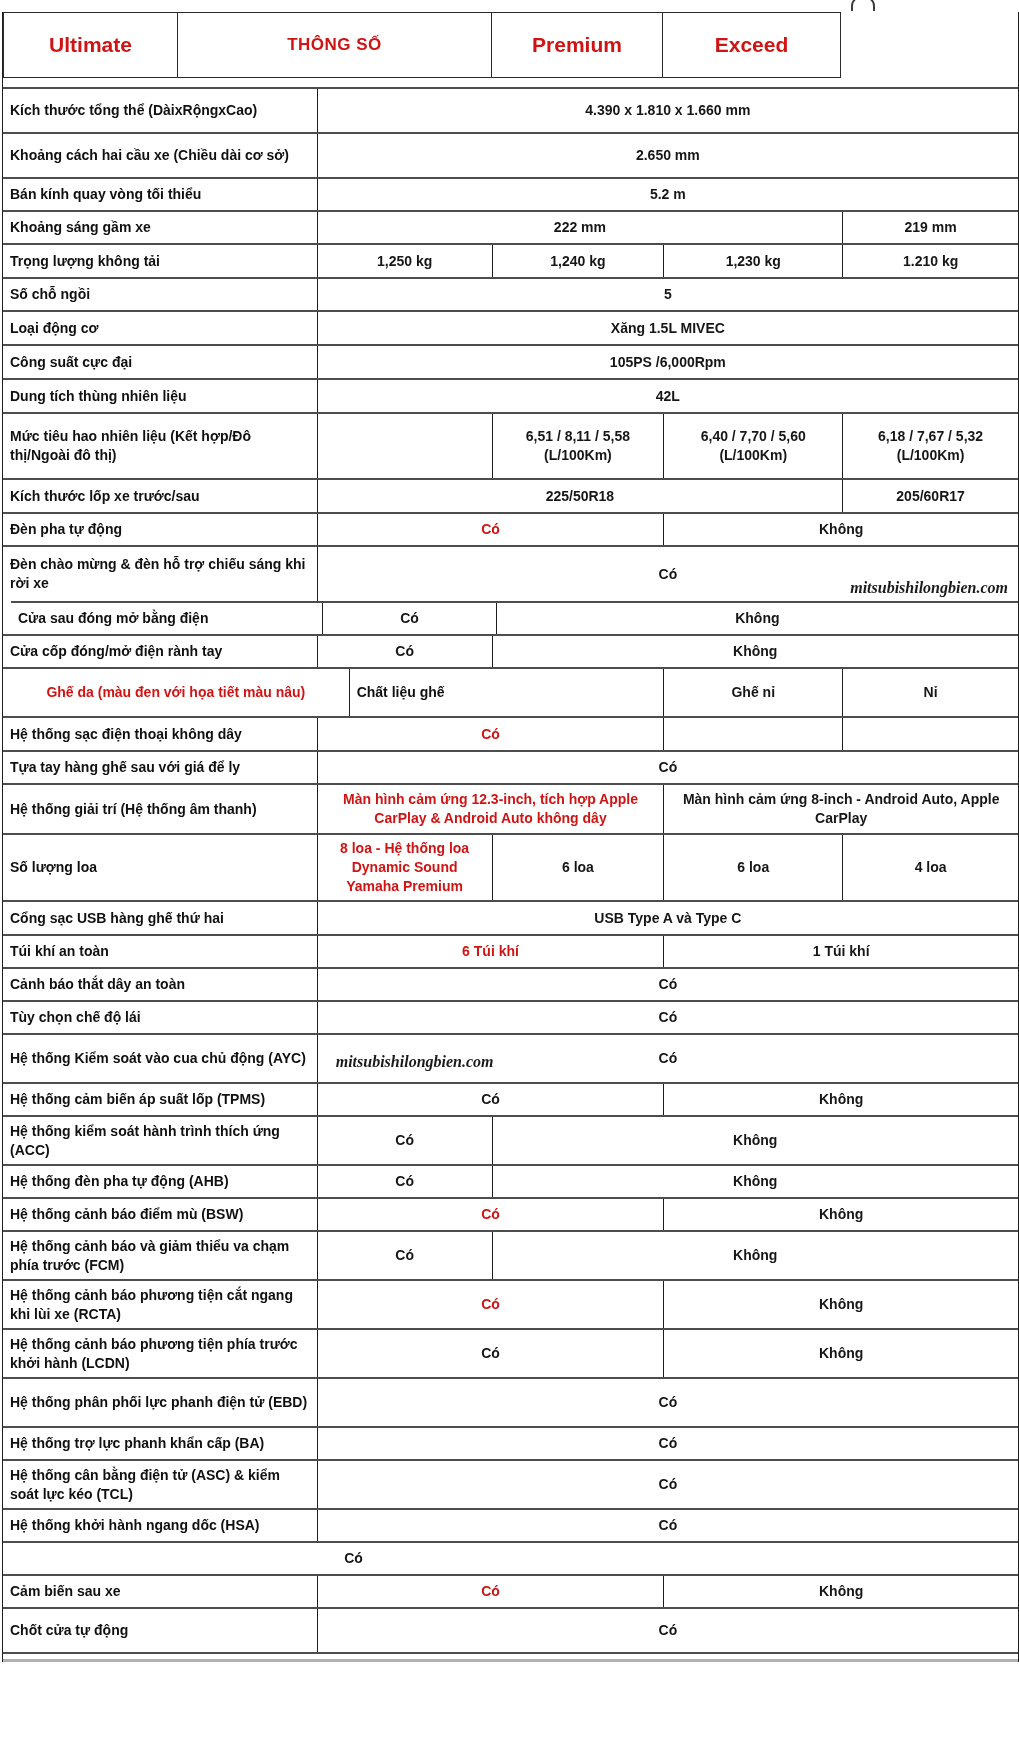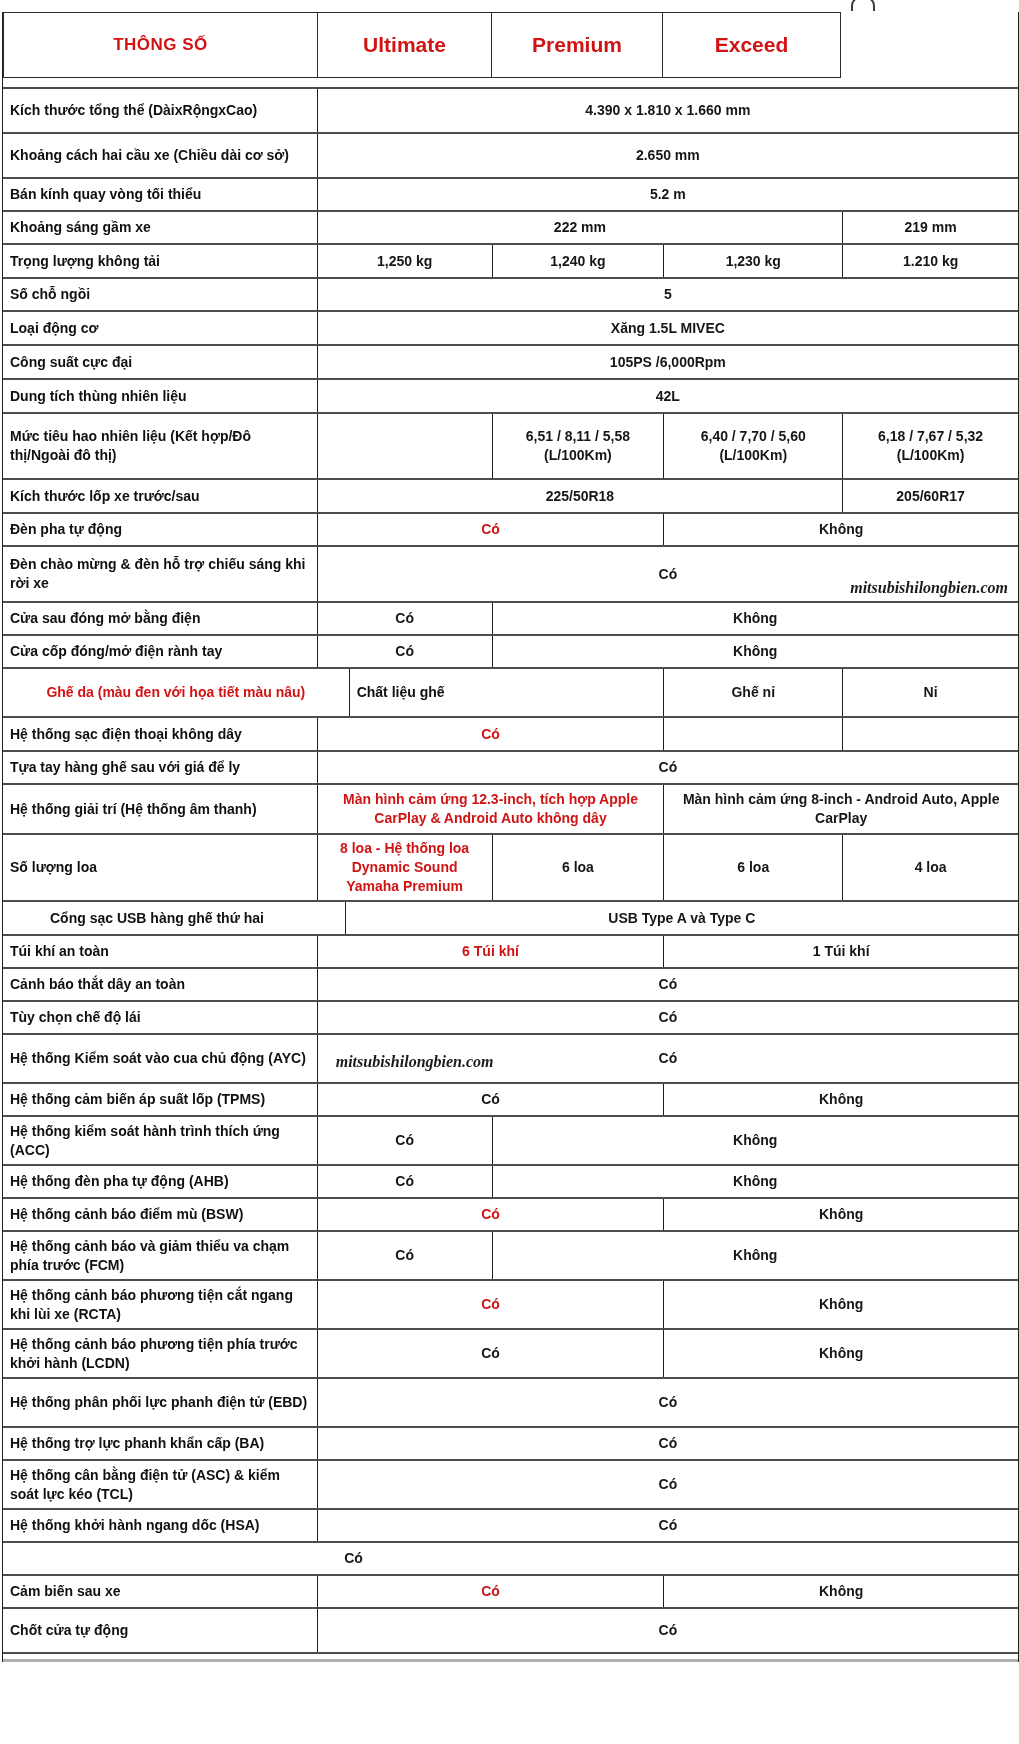--- a/index.html
+++ b/index.html
@@ -84,25 +84,25 @@
   }
 </style>
 </head>
 <body>
 
 <div class="page">
   <div class="cropped-glyph"></div>
 
   <div class="spec-table">
     <div class="header-row">
+      <div class="hcell trim c1" style="width: 175px;">
+        <span>Ultimate</span>
+      </div>
       <div class="hcell title c0" style="width: 315px;">
         <span>THÔNG SỐ</span>
-      </div>
-      <div class="hcell trim c1" style="width: 175px;">
-        <span>Ultimate</span>
       </div>
       <div class="hcell trim c2" style="width: 172px;">
         <span>Premium</span>
       </div>
       <div class="hcell trim c3" style="width: 179px; text-align: center;">
         <span>Exceed</span>
       </div>
     </div>
 
     <div id="rows">
@@ -208,21 +208,21 @@
             <span class="vtext">Không</span>
           </div>
         </div>
         <div class="row" style="min-height: 56px;">
           <div class="cell label" style="width: 315px;">Đèn chào mừng &amp; đèn hỗ trợ chiếu sáng khi rời xe</div>
           <div class="cell val" style="width: 701px;">
             <span class="vtext">Có</span>
             <span class="wm wm-right">mitsubishilongbien.com</span>
           </div>
         </div>
-        <div class="row" style="min-height: 33px;">
+        <div class="row" style="min-height: 33px; margin-left: 8px;">
           <div class="cell label" style="width: 315px;">Cửa sau đóng mở bằng điện</div>
           <div class="cell val" style="width: 175px;">
             <span class="vtext">Có</span>
           </div>
           <div class="cell val" style="width: 526px;">
             <span class="vtext">Không</span>
           </div>
         </div>
         <div class="row" style="min-height: 33px;">
           <div class="cell label" style="width: 315px;">Cửa cốp đóng/mở điện rành tay</div>
@@ -283,21 +283,21 @@
             <span class="vtext">6 loa</span>
           </div>
           <div class="cell val" style="width: 179px;">
             <span class="vtext">6 loa</span>
           </div>
           <div class="cell val" style="width: 175px;">
             <span class="vtext">4 loa</span>
           </div>
         </div>
         <div class="row" style="min-height: 34px;">
-          <div class="cell label" style="width: 315px; margin-left: 40px;">Cổng sạc USB hàng ghế thứ hai</div>
+          <div class="cell label" style="width: 315px;">Cổng sạc USB hàng ghế thứ hai</div>
           <div class="cell val" style="width: 701px;">
             <span class="vtext">USB Type A và Type C</span>
           </div>
         </div>
         <div class="row" style="min-height: 33px;">
           <div class="cell label" style="width: 315px;">Túi khí an toàn</div>
           <div class="cell val red" style="width: 347px;">
             <span class="vtext">6 Túi khí</span>
           </div>
           <div class="cell val" style="width: 354px;">

